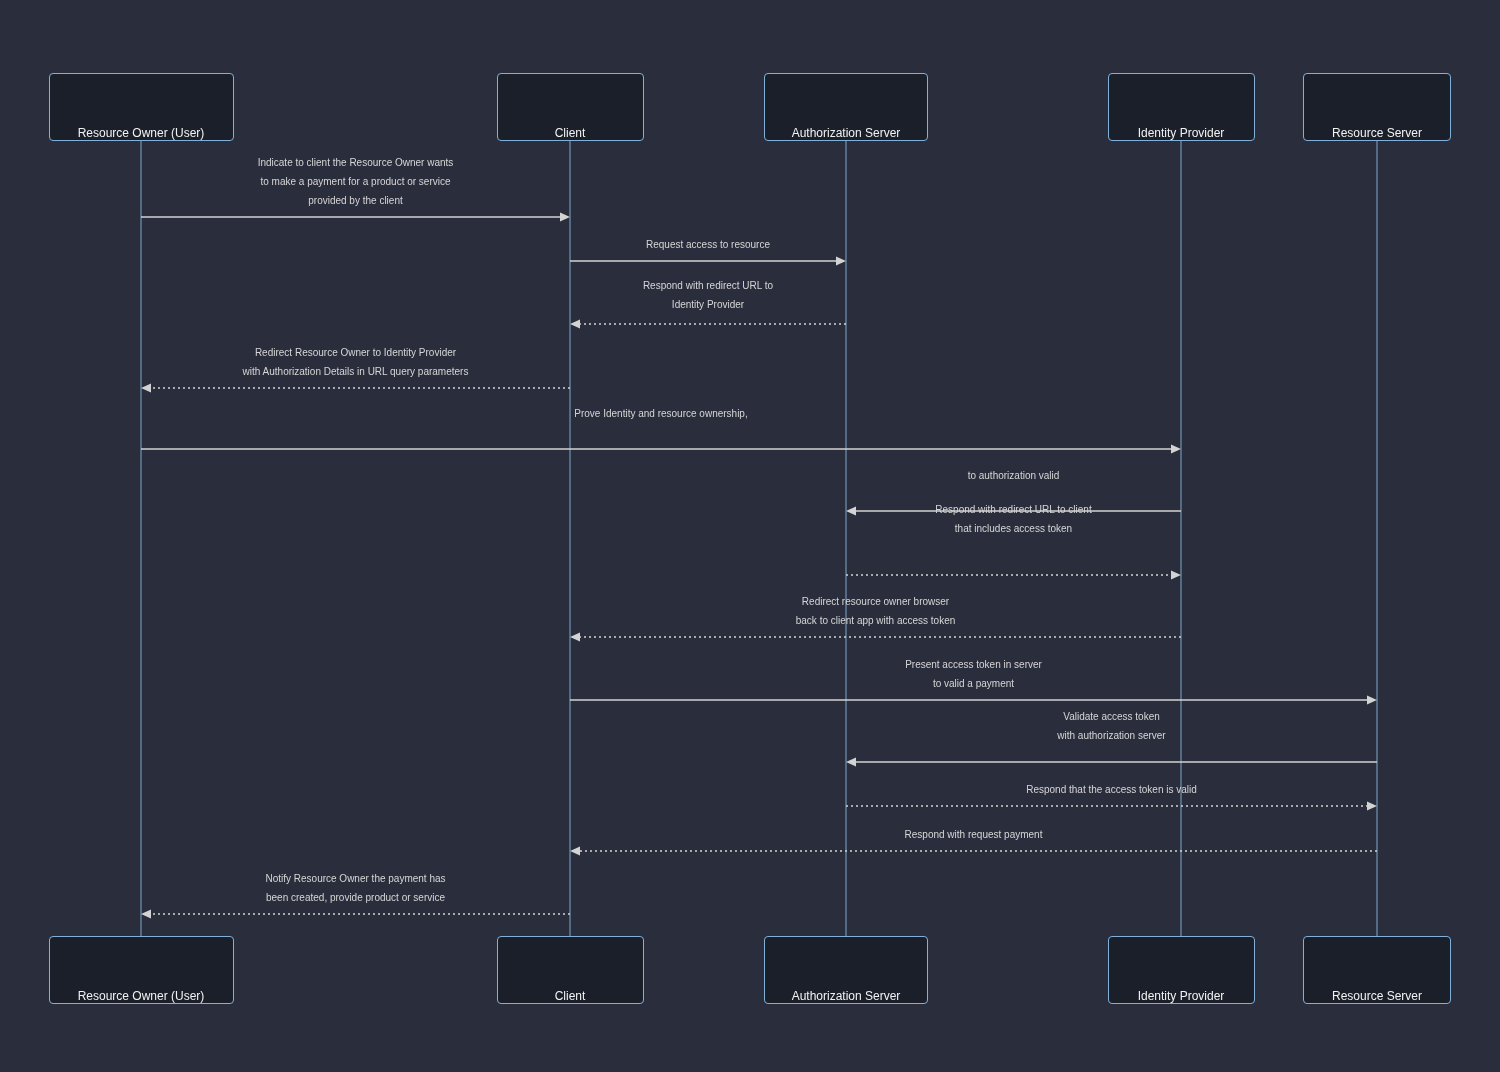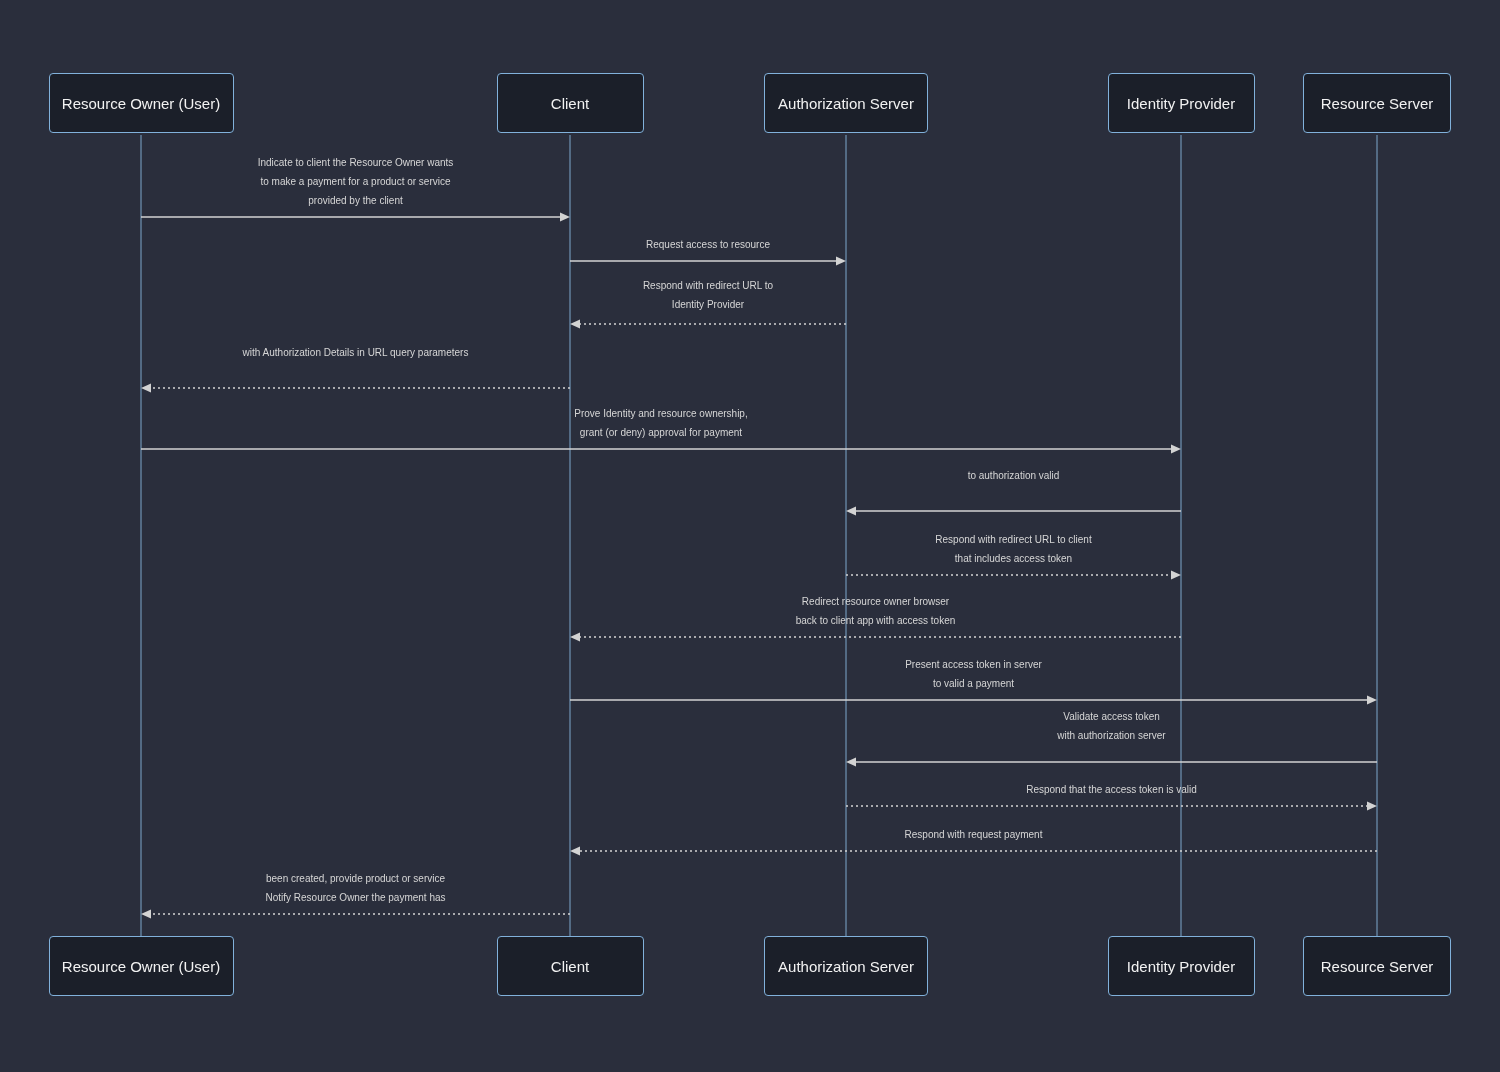--- a/index.html
+++ b/index.html
@@ -21,28 +21,28 @@
     height: 1072px;
     background: var(--bg);
     overflow: hidden;
   }
   #canvas {
     position: absolute;
     left: 0; top: 0;
   }
   .actor-box {
     position: absolute;
-    height: 60px;
+    height: 68px;
     background: var(--actor-fill);
     border: 1px solid var(--actor-border);
     border-radius: 4px;
     color: #f2f2f2;
-    font-size: 15px;
+    font-size: 12px;
     display: flex;
-    align-items: center;
+    align-items: flex-end;
     justify-content: center;
     text-align: center;
     box-sizing: border-box;
   }
   .msg-text {
     position: absolute;
     width: 600px;
     text-align: center;
     color: var(--text);
     font-size: 10px;
@@ -124,30 +124,30 @@
         <div>provided by the client</div>
       </div>
       <div class="msg-text" style="left: 408px; top: 235px;">
         <div>Request access to resource</div>
       </div>
       <div class="msg-text" style="left: 408px; top: 276px;">
         <div>Respond with redirect URL to</div>
         <div>Identity Provider</div>
       </div>
       <div class="msg-text" style="left: 55.5px; top: 343px;">
+        <div>Redirect Resource Owner to Identity Provider</div>
         <div>with Authorization Details in URL query parameters</div>
       </div>
       <div class="msg-text" style="left: 361px; top: 404px;">
         <div>Prove Identity and resource ownership,</div>
-        <div>grant (or deny) approval for payment</div>
       </div>
       <div class="msg-text" style="left: 713.5px; top: 466px;">
         <div>to authorization valid</div>
       </div>
-      <div class="msg-text" style="left: 713.5px; top: 530px;">
+      <div class="msg-text" style="left: 713.5px; top: 500px;">
         <div>Respond with redirect URL to client</div>
         <div>that includes access token</div>
       </div>
       <div class="msg-text" style="left: 575.5px; top: 592px;">
         <div>Redirect resource owner browser</div>
         <div>back to client app with access token</div>
       </div>
       <div class="msg-text" style="left: 673.5px; top: 655px;">
         <div>Present access token in server</div>
         <div>to valid a payment</div>
@@ -156,17 +156,17 @@
         <div>Validate access token</div>
         <div>with authorization server</div>
       </div>
       <div class="msg-text" style="left: 811.5px; top: 780px;">
         <div>Respond that the access token is valid</div>
       </div>
       <div class="msg-text" style="left: 673.5px; top: 825px;">
         <div>Respond with request payment</div>
       </div>
       <div class="msg-text" style="left: 55.5px; top: 869px;">
+        <div>Notify Resource Owner the payment has</div>
         <div>been created, provide product or service</div>
-        <div>Notify Resource Owner the payment has</div>
       </div>
     </div>
 </div>
 
 </body></html>

